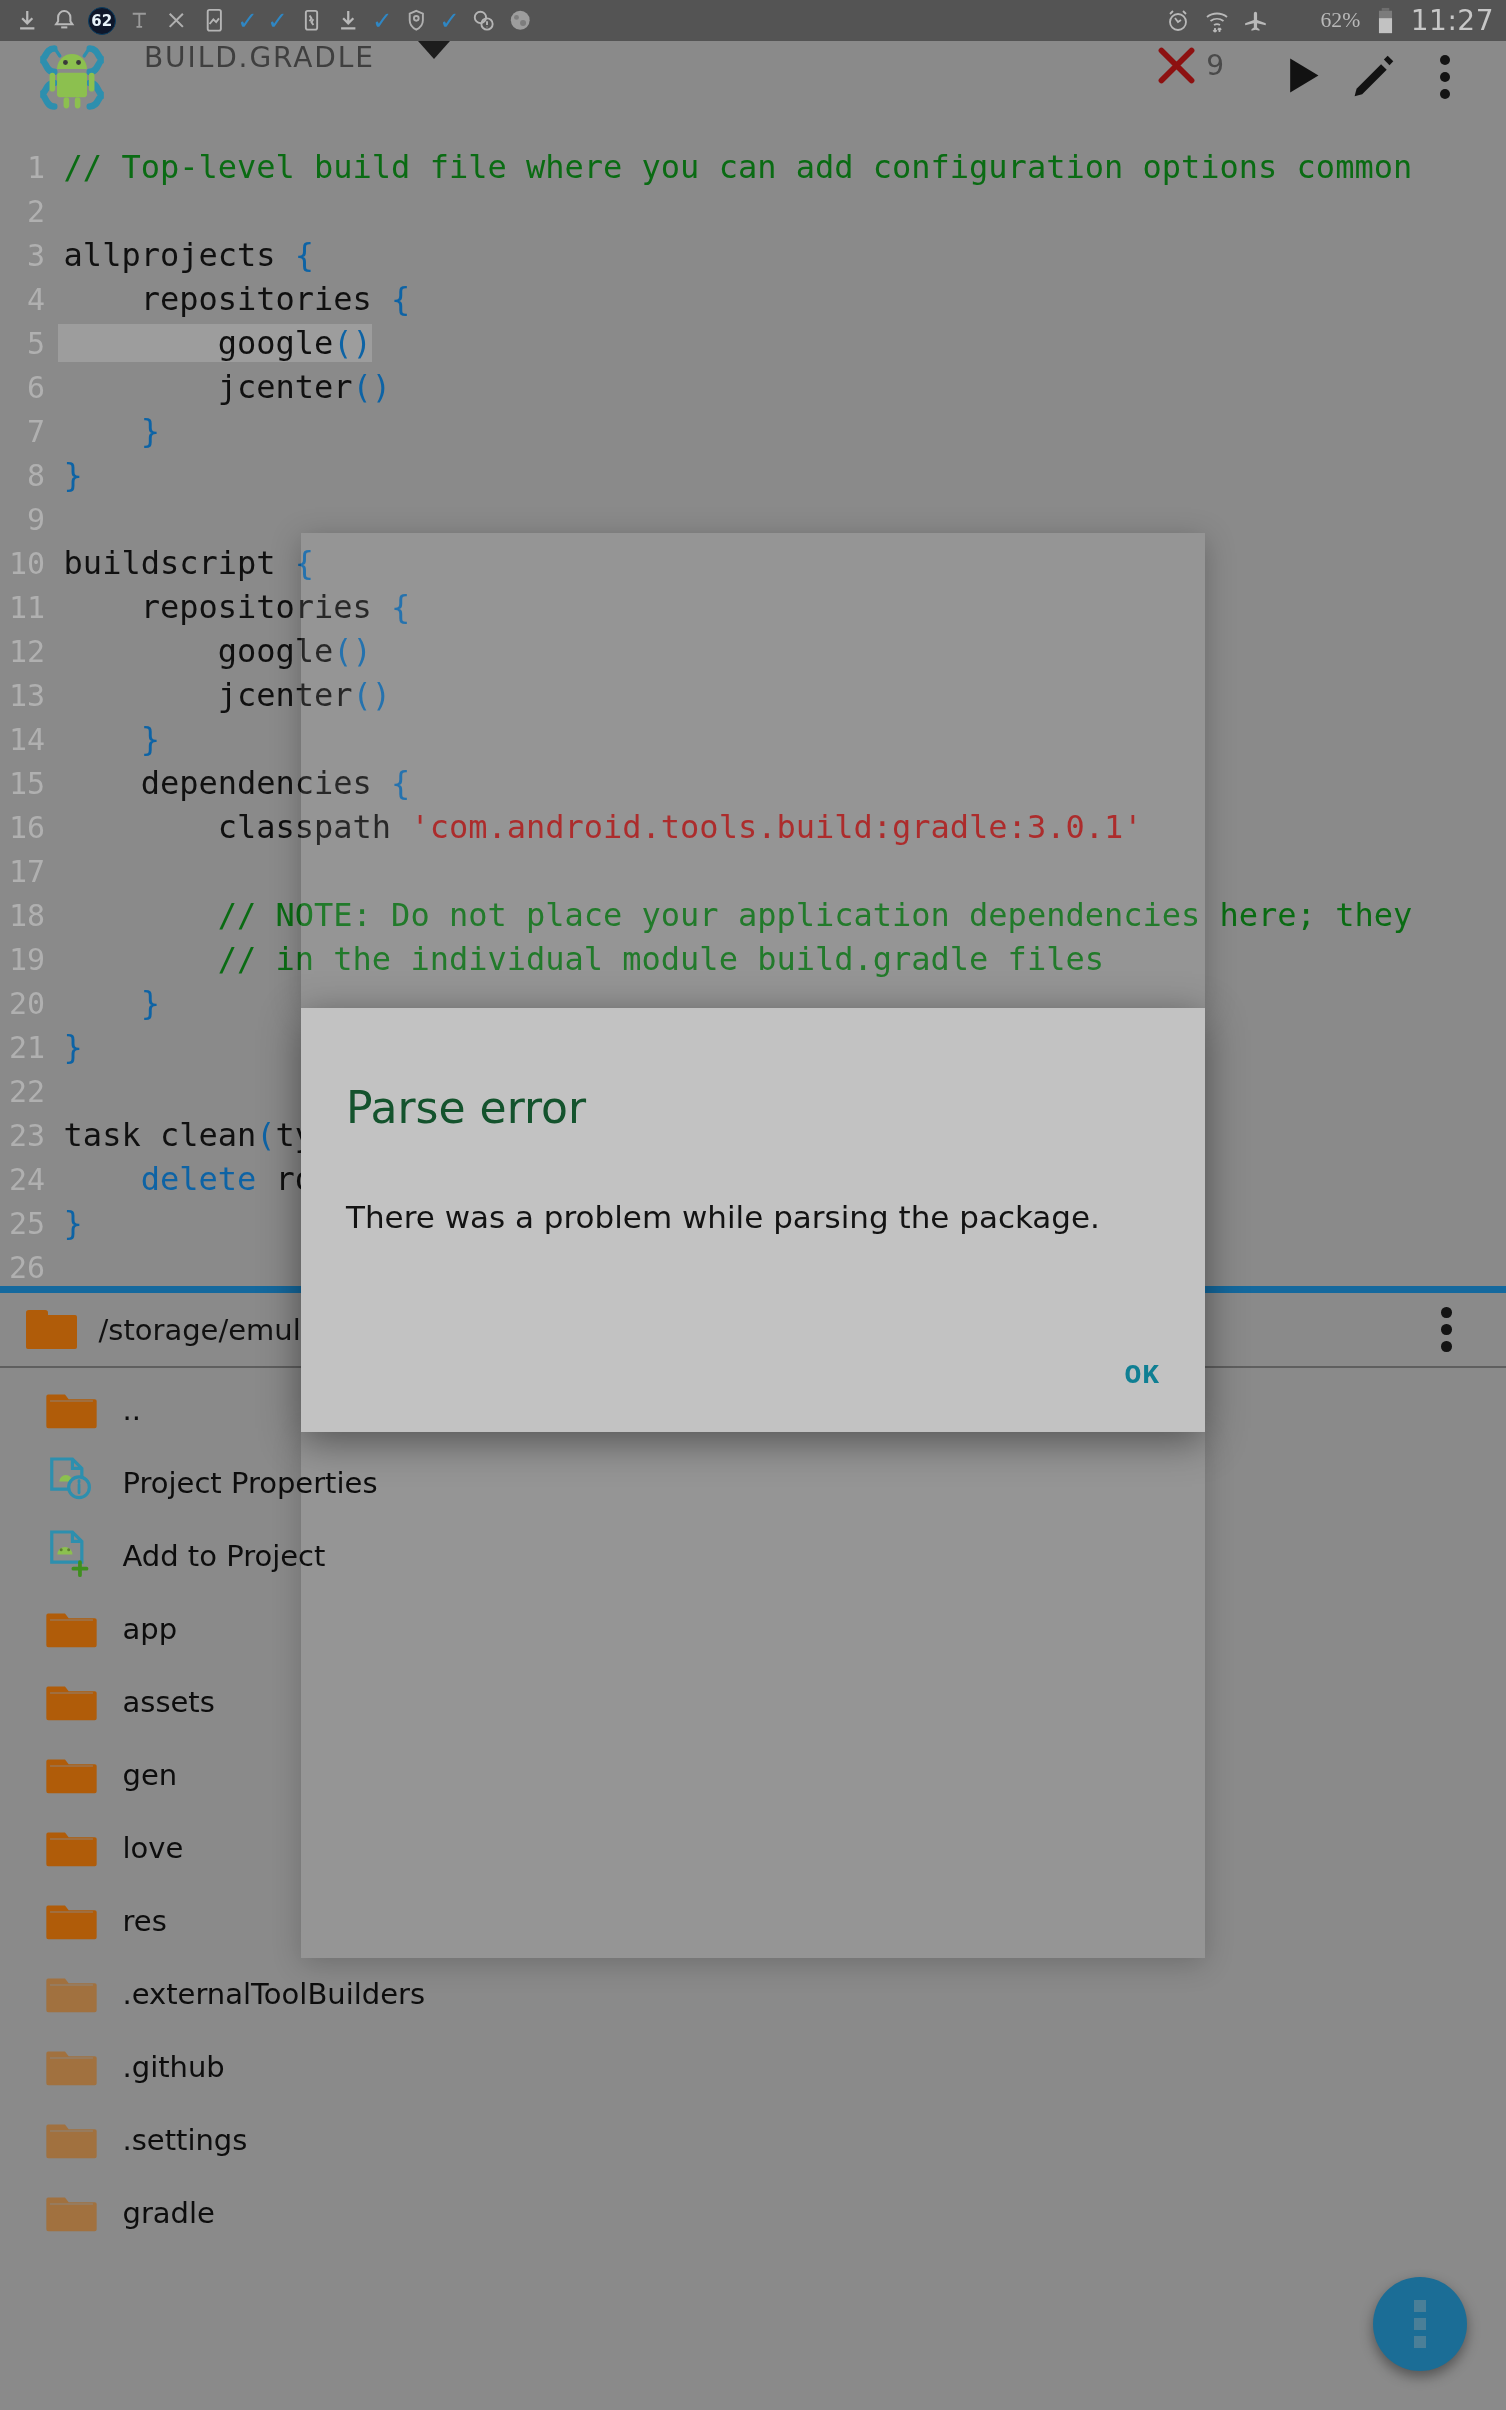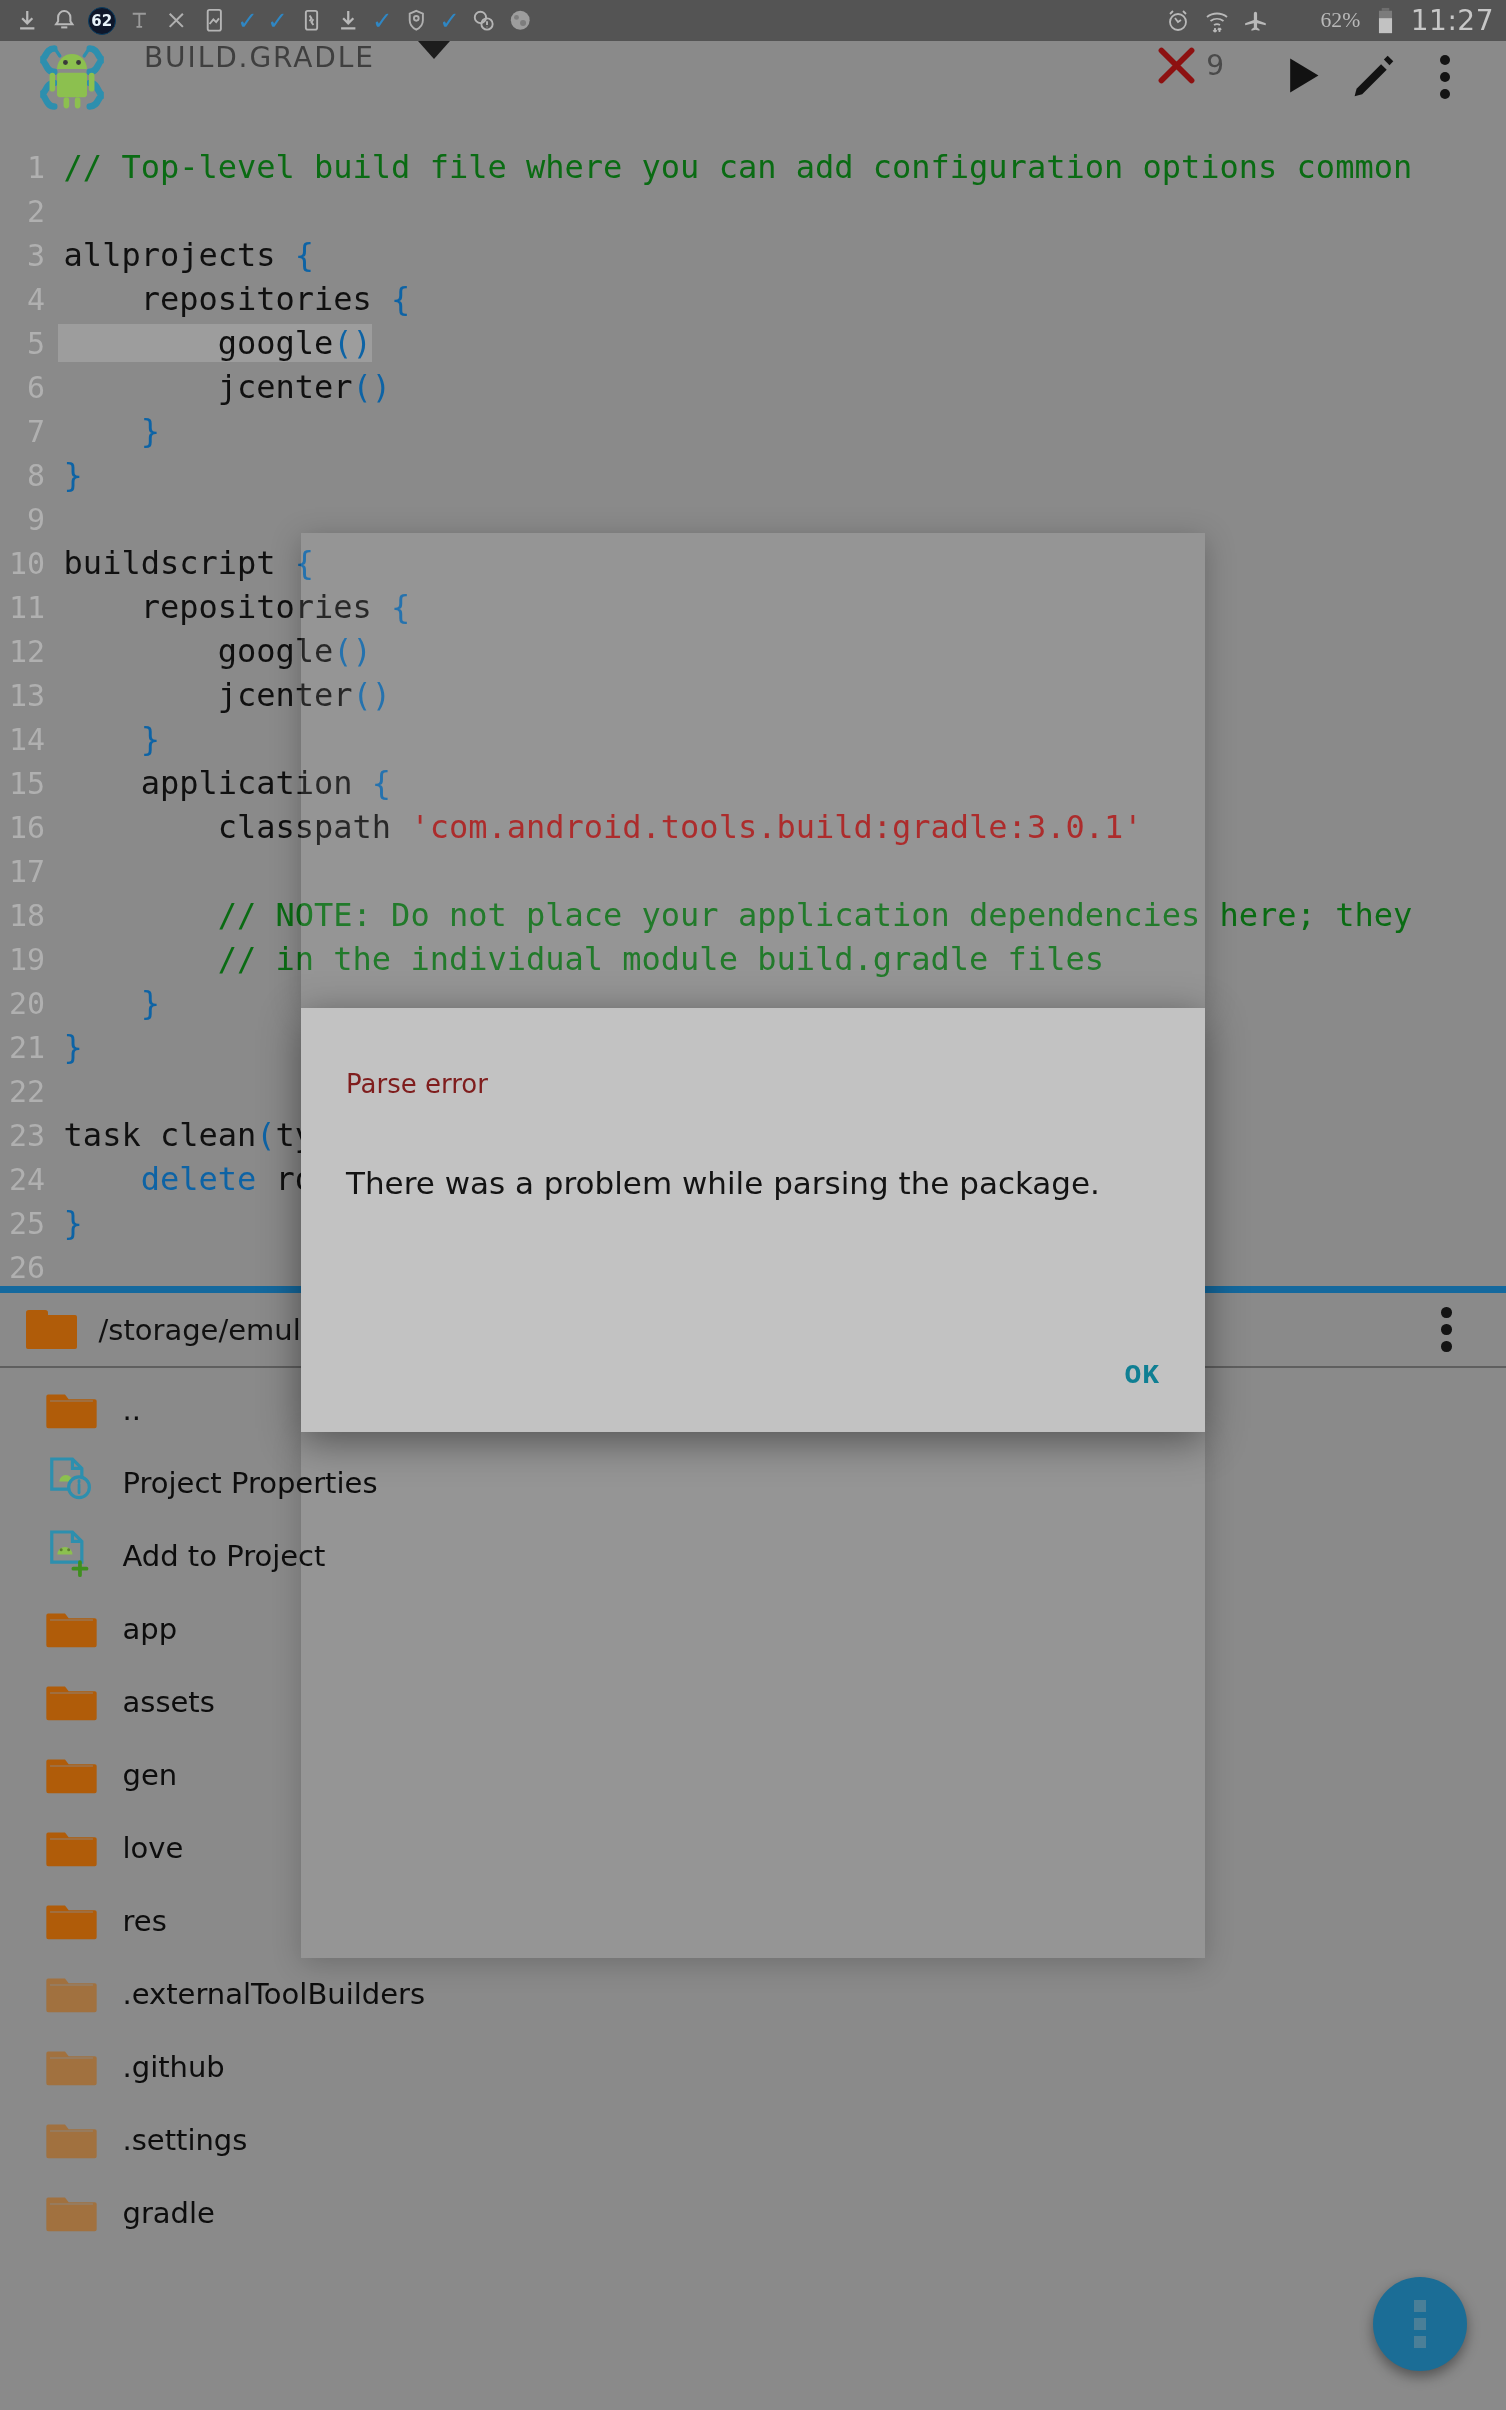--- a/index.html
+++ b/index.html
@@ -135,21 +135,21 @@
     position: absolute; left: 301px; top: 1431px; width: 904px; height: 527px;
     background: rgba(255,255,255,0.10);
     box-shadow: 0 5.6px 28px rgba(0,0,0,.2);
   }
 
   .dialog {
     position: absolute; left: 301px; top: 1008px; width: 904px; height: 424px;
     background: #c2c2c2; padding: 49px 45px 0 45px;
     font-family: "DejaVu Sans", sans-serif;
   }
-  .dlg-title { color: #7f1d1d; font-size: 26px; margin-top: 12px; }
+  .dlg-title { color: #14532d; font-size: 44px; margin-top: 25px; }
   .dlg-body { color: #131313; font-size: 31px; margin-top: 66px; }
   .dlg-actions {
     position: absolute; right: 45px; bottom: 41px;
   }
   .dlg-ok {
     color: #0f7f93; font-size: 28px; font-weight: bold; letter-spacing: 0.9px;
     background: none; border: none; cursor: pointer;
     font-family: Liberation Mono, monospace;
   }
 
@@ -326,21 +326,21 @@
       <div class="code-row sel"><span class="gutter">5</span><span class="code-txt"><span>        google</span><span class="tok-br">()</span></span></div>
       <div class="code-row"><span class="gutter">6</span><span class="code-txt"><span>        jcenter</span><span class="tok-br">()</span></span></div>
       <div class="code-row"><span class="gutter">7</span><span class="code-txt"><span>    </span><span class="tok-br">}</span></span></div>
       <div class="code-row"><span class="gutter">8</span><span class="code-txt"><span class="tok-br">}</span></span></div>
       <div class="code-row"><span class="gutter">9</span><span class="code-txt"> </span></div>
       <div class="code-row"><span class="gutter">10</span><span class="code-txt"><span>buildscript </span><span class="tok-br">{</span></span></div>
       <div class="code-row"><span class="gutter">11</span><span class="code-txt"><span>    repositories </span><span class="tok-br">{</span></span></div>
       <div class="code-row"><span class="gutter">12</span><span class="code-txt"><span>        google</span><span class="tok-br">()</span></span></div>
       <div class="code-row"><span class="gutter">13</span><span class="code-txt"><span>        jcenter</span><span class="tok-br">()</span></span></div>
       <div class="code-row"><span class="gutter">14</span><span class="code-txt"><span>    </span><span class="tok-br">}</span></span></div>
-      <div class="code-row"><span class="gutter">15</span><span class="code-txt"><span>    application </span><span class="tok-br">{</span></span></div>
+      <div class="code-row"><span class="gutter">15</span><span class="code-txt"><span>    dependencies </span><span class="tok-br">{</span></span></div>
       <div class="code-row"><span class="gutter">16</span><span class="code-txt"><span>        classpath </span><span class="tok-st">'com.android.tools.build:gradle:3.0.1'</span></span></div>
       <div class="code-row"><span class="gutter">17</span><span class="code-txt"> </span></div>
       <div class="code-row"><span class="gutter">18</span><span class="code-txt"><span class="tok-cm">        // NOTE: Do not place your application dependencies here; they</span></span></div>
       <div class="code-row"><span class="gutter">19</span><span class="code-txt"><span class="tok-cm">        // in the individual module build.gradle files</span></span></div>
       <div class="code-row"><span class="gutter">20</span><span class="code-txt"><span>    </span><span class="tok-br">}</span></span></div>
       <div class="code-row"><span class="gutter">21</span><span class="code-txt"><span class="tok-br">}</span></span></div>
       <div class="code-row"><span class="gutter">22</span><span class="code-txt"> </span></div>
       <div class="code-row"><span class="gutter">23</span><span class="code-txt"><span>task clean</span><span class="tok-br">(</span><span>type: Delete</span><span class="tok-br">)</span><span> </span><span class="tok-br">{</span></span></div>
       <div class="code-row"><span class="gutter">24</span><span class="code-txt"><span>    </span><span class="tok-kw">delete</span><span> rootProject.buildDir</span></span></div>
       <div class="code-row"><span class="gutter">25</span><span class="code-txt"><span class="tok-br">}</span></span></div>

